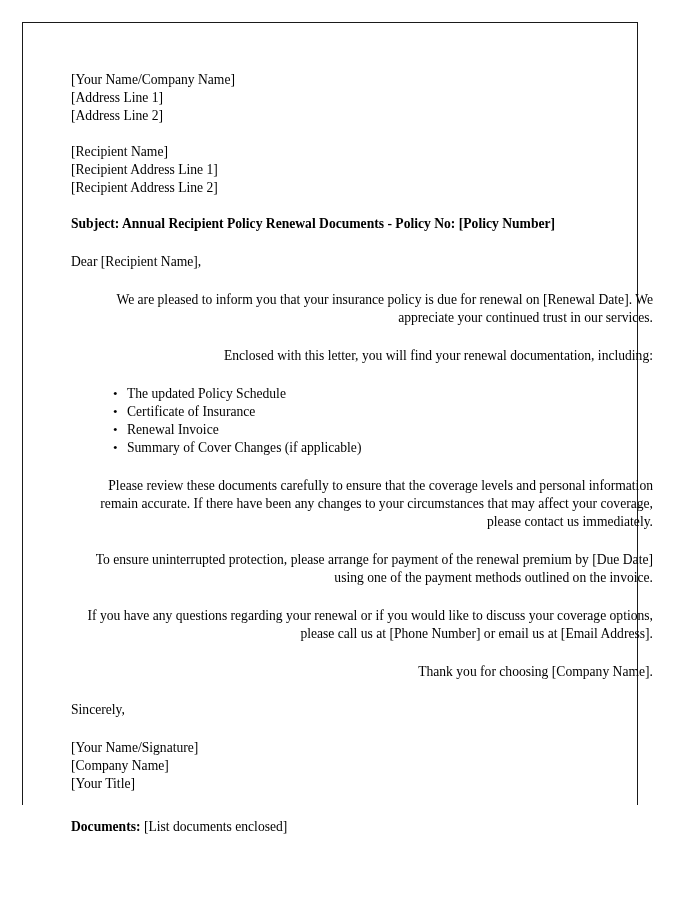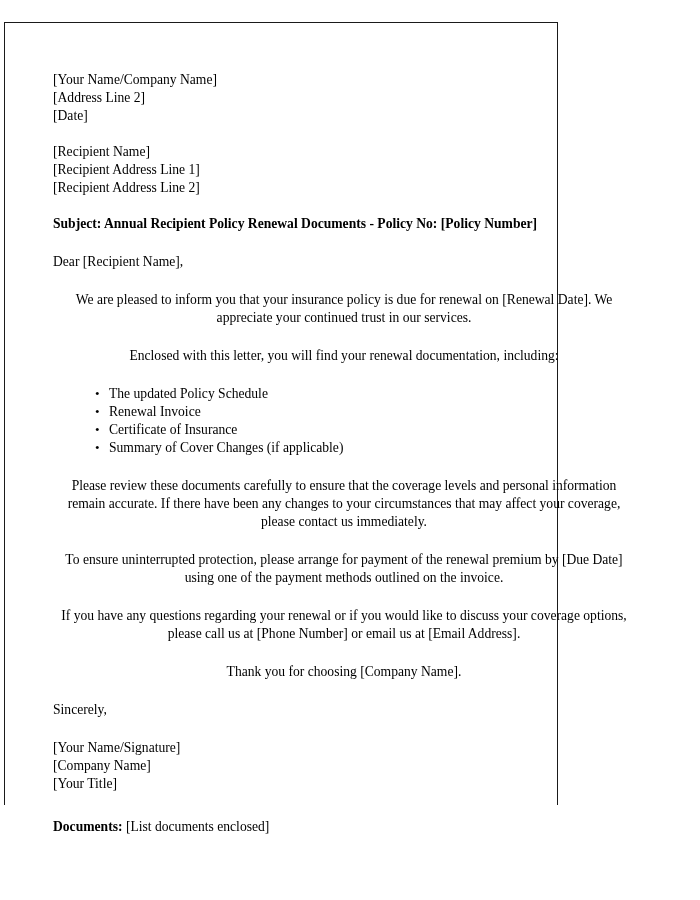--- a/index.html
+++ b/index.html
@@ -12,23 +12,23 @@
     height: 900px;
     position: relative;
     font-family: "Liberation Serif", "DejaVu Serif", serif;
     color: #000000;
     overflow: hidden;
   }
 
   
   #page-frame {
     position: absolute;
-    left: 4px;
+    left: 22px;
     top: 22px;
-    width: 554px;
+    width: 616px;
     height: 783px;
     border-top: 1.5px solid #1a1a1a;
     border-left: 1.5px solid #1a1a1a;
     border-right: 1.5px solid #1a1a1a;
     border-bottom: none;
     box-sizing: border-box;
     background: #ffffff;
   }
 
   #letter-body {
@@ -53,21 +53,21 @@
     margin: 0 0 20px 0;
     line-height: 18px;
   }
 
   .salutation {
     margin: 2px 0 20px 0;
   }
 
   .para {
     margin: 16px 0 20px 0;
-    text-align: center;
+    text-align: right;
   }
 
   .bullet-list {
     margin: 0 0 20px 0;
     padding: 0 0 0 42px;
     list-style: none;
   }
   .bullet-item {
     position: relative;
     line-height: 18px;
@@ -103,42 +103,42 @@
 </style>
 </head>
 <body>
 
 <div id="page-frame">
 
   <div id="letter-body">
 
     <div class="addr-block">
       <span class="addr-line">[Your Name/Company Name]</span>
+      <span class="addr-line">[Address Line 1]</span>
       <span class="addr-line">[Address Line 2]</span>
-      <span class="addr-line">[Date]</span>
     </div>
 
     <div class="addr-block">
       <span class="addr-line">[Recipient Name]</span>
       <span class="addr-line">[Recipient Address Line 1]</span>
       <span class="addr-line">[Recipient Address Line 2]</span>
     </div>
 
     <p class="subject-line">Subject: Annual Recipient Policy Renewal Documents - Policy No: [Policy Number]</p>
 
     <p class="salutation">Dear [Recipient Name],</p>
 
     <p class="para">We are pleased to inform you that your insurance policy is due for renewal on [Renewal Date]. We appreciate your continued trust in our services.</p>
 
     <p class="para">Enclosed with this letter, you will find your renewal documentation, including:</p>
 
     <ul class="bullet-list">
       <li class="bullet-item">The updated Policy Schedule</li>
+      <li class="bullet-item">Certificate of Insurance</li>
       <li class="bullet-item">Renewal Invoice</li>
-      <li class="bullet-item">Certificate of Insurance</li>
       <li class="bullet-item">Summary of Cover Changes (if applicable)</li>
     </ul>
 
     <p class="para">Please review these documents carefully to ensure that the coverage levels and personal information remain accurate. If there have been any changes to your circumstances that may affect your coverage, please contact us immediately.</p>
 
     <p class="para">To ensure uninterrupted protection, please arrange for payment of the renewal premium by [Due Date] using one of the payment methods outlined on the invoice.</p>
 
     <p class="para">If you have any questions regarding your renewal or if you would like to discuss your coverage options, please call us at [Phone Number] or email us at [Email Address].</p>
 
     <p class="para">Thank you for choosing [Company Name].</p>

